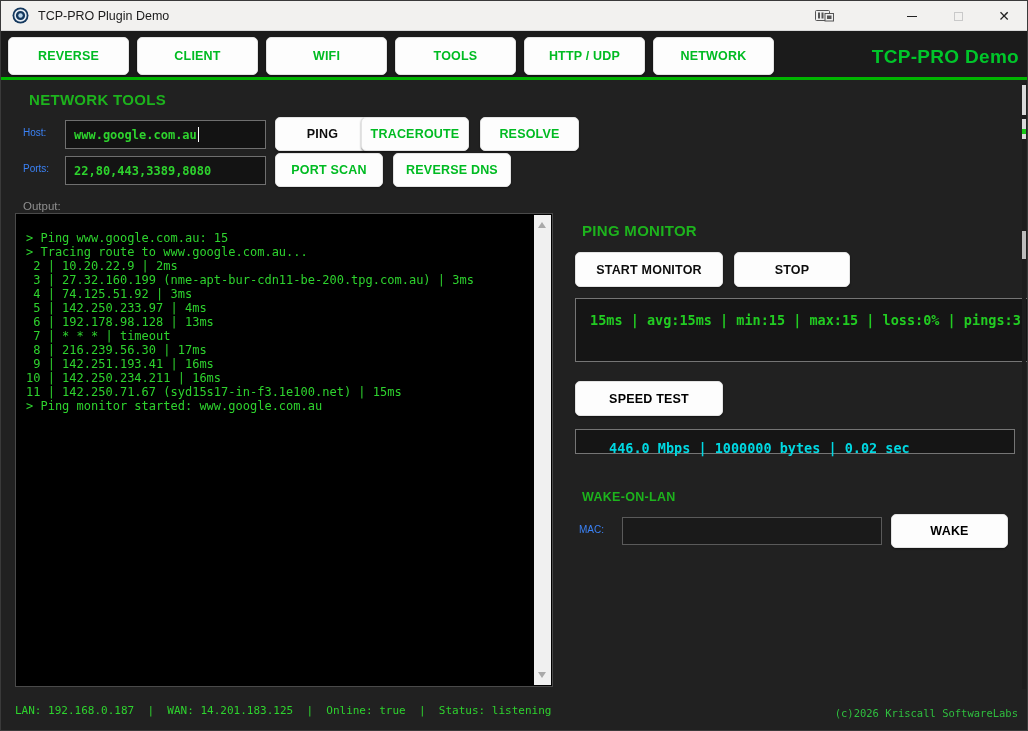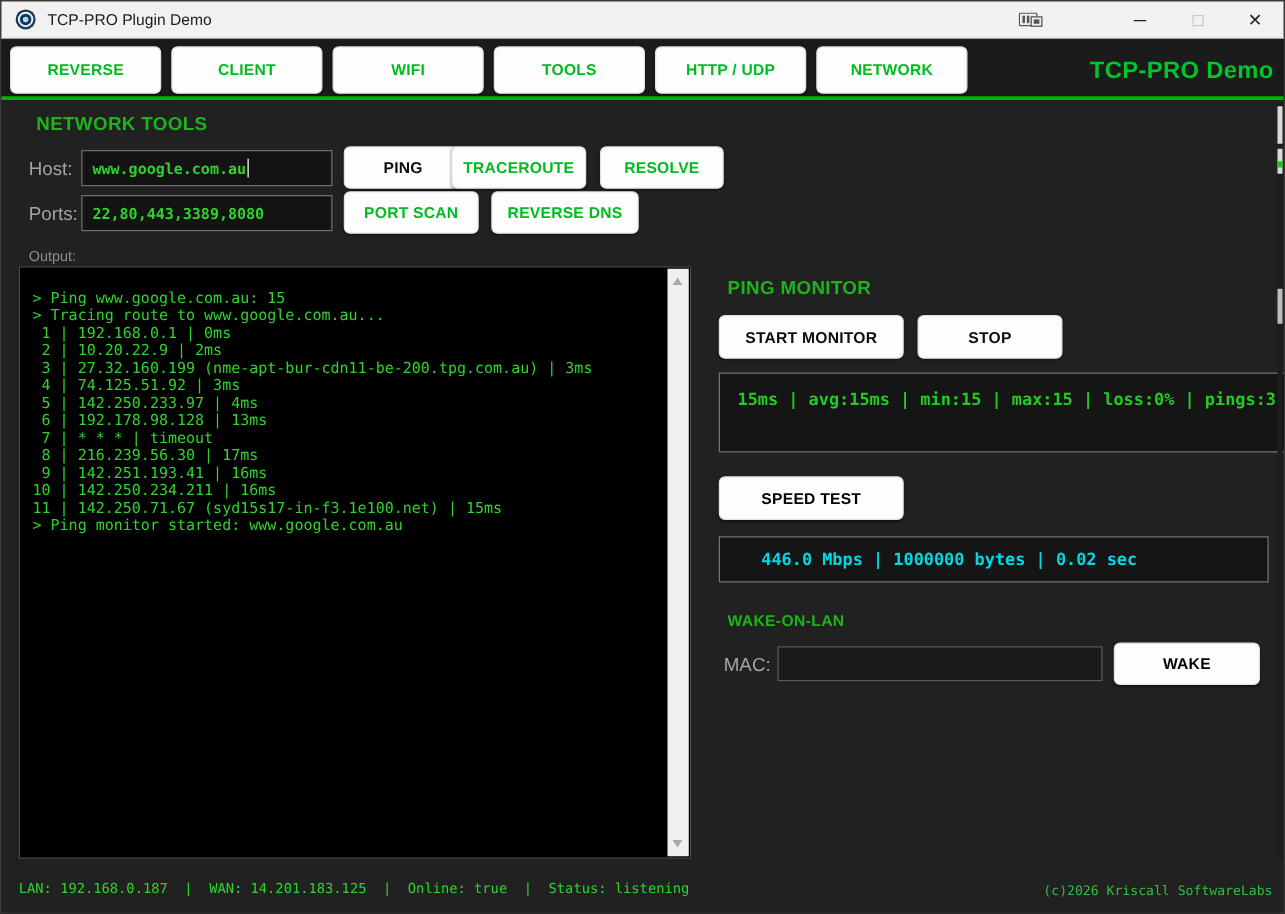--- a/index.html
+++ b/index.html
@@ -24,21 +24,21 @@
   .nav-btn { position: absolute; top: 6px; height: 38px; width: 121px; }
   .brand { position: absolute; right: 8px; top: 15px; color: #00c62a; font-size: 19px; font-weight: bold; letter-spacing: 0.3px; }
 
   
   .btn { background: #fdfdfd; border: 1px solid #e3e3e3; border-radius: 5px; display: flex; align-items: center; justify-content: center; font-weight: bold; font-size: 12.5px; color: #00bb22; letter-spacing: 0.2px; box-shadow: 0 1px 2px rgba(0,0,0,0.45); cursor: default; }
   .btn.black-text { color: #0d0d0d; }
   .btn.cyan-text { color: #000000; }
 
   
   .section-heading { position: absolute; font-weight: bold; color: #1db31d; letter-spacing: 0.3px; }
-  .field-label { position: absolute; color: #a3a3a3; font-size: 15px; }
+  .field-label { position: absolute; color: #3b82f6; font-size: 10px; }
 
   
   .dark-input { position: absolute; background: #131313; border: 1px solid #6f6f6f; display: flex; align-items: center; padding: 0 8px; font-family: "DejaVu Sans Mono", monospace; font-size: 12px; font-weight: bold; color: #2ed32e; white-space: pre; overflow: hidden; }
   .caret { display: inline-block; width: 1px; height: 15px; background: #ffffff; margin-left: 1px; }
 
   
   .console { position: absolute; left: 14px; top: 212px; width: 538px; height: 474px; background: #000000; border: 1px solid #4a4a4a; overflow: hidden; }
   .console-text { position: absolute; left: 10px; top: 17px; right: 24px; font-family: "DejaVu Sans Mono", monospace; font-size: 12px; line-height: 14px; color: #2ed32e; }
   .console-text div { white-space: pre; }
   .console-scrollbar { position: absolute; top: 1px; bottom: 1px; right: 1px; width: 17px; background: #f0f0f0; }
@@ -118,21 +118,20 @@
   <div class="btn" style="position:absolute; left:274px; top:152px; width:108px; height:34px;">PORT SCAN</div>
   <div class="btn" style="position:absolute; left:392px; top:152px; width:118px; height:34px;">REVERSE DNS</div>
 
   <span class="field-label" style="left:22px; top:199px; font-size:11.5px; color:#8f8f8f;">Output:</span>
 
   <div class="console">
     <div class="console-text">
 
     <div>&gt; Ping www.google.com.au: 15</div>
         <div>&gt; Tracing route to www.google.com.au...</div>
-        <div> 1 | 192.168.0.1 | 0ms</div>
         <div> 2 | 10.20.22.9 | 2ms</div>
         <div> 3 | 27.32.160.199 (nme-apt-bur-cdn11-be-200.tpg.com.au) | 3ms</div>
         <div> 4 | 74.125.51.92 | 3ms</div>
         <div> 5 | 142.250.233.97 | 4ms</div>
         <div> 6 | 192.178.98.128 | 13ms</div>
         <div> 7 | * * * | timeout</div>
         <div> 8 | 216.239.56.30 | 17ms</div>
         <div> 9 | 142.251.193.41 | 16ms</div>
         <div>10 | 142.250.234.211 | 16ms</div>
         <div>11 | 142.250.71.67 (syd15s17-in-f3.1e100.net) | 15ms</div>
@@ -143,21 +142,21 @@
       <span class="sb-arrow-down"></span>
     </div>
   </div>
 
   <div class="section-heading" style="left:581px; top:221px; font-size:15px;">PING MONITOR</div>
   <div class="btn black-text" style="position:absolute; left:574px; top:251px; width:148px; height:35px;">START MONITOR</div>
   <div class="btn black-text" style="position:absolute; left:733px; top:251px; width:116px; height:35px;">STOP</div>
   <div class="result-box green" style="left:574px; top:297px; width:532px; height:64px;">15ms | avg:15ms | min:15 | max:15 | loss:0% | pings:3</div>
 
   <div class="btn cyan-text" style="position:absolute; left:574px; top:380px; width:148px; height:35px;">SPEED TEST</div>
-  <div class="result-box cyan" style="left:574px; top:428px; width:440px; height:37px; line-height:15px;padding-left:33px;">446.0 Mbps | 1000000 bytes | 0.02 sec</div>
+  <div class="result-box cyan" style="left:574px; top:428px; width:440px; height:25px; line-height:15px;padding-left:33px;">446.0 Mbps | 1000000 bytes | 0.02 sec</div>
 
   <div class="section-heading" style="left:581px; top:489px; font-size:12.5px;">WAKE-ON-LAN</div>
   <span class="field-label" style="left:578px; top:523px;">MAC:</span>
   <div class="dark-input" style="left:621px; top:516px; width:260px; height:28px; background:#1a1a1a; border-color:#5a5a5a;">
     <span></span>
   </div>
   <div class="btn cyan-text" style="position:absolute; left:890px; top:513px; width:117px; height:34px;">WAKE</div>
 
   <div class="status-text">LAN: 192.168.0.187  |  WAN: 14.201.183.125  |  Online: true  |  Status: listening</div>
   <div class="copyright">(c)2026 Kriscall SoftwareLabs</div>

